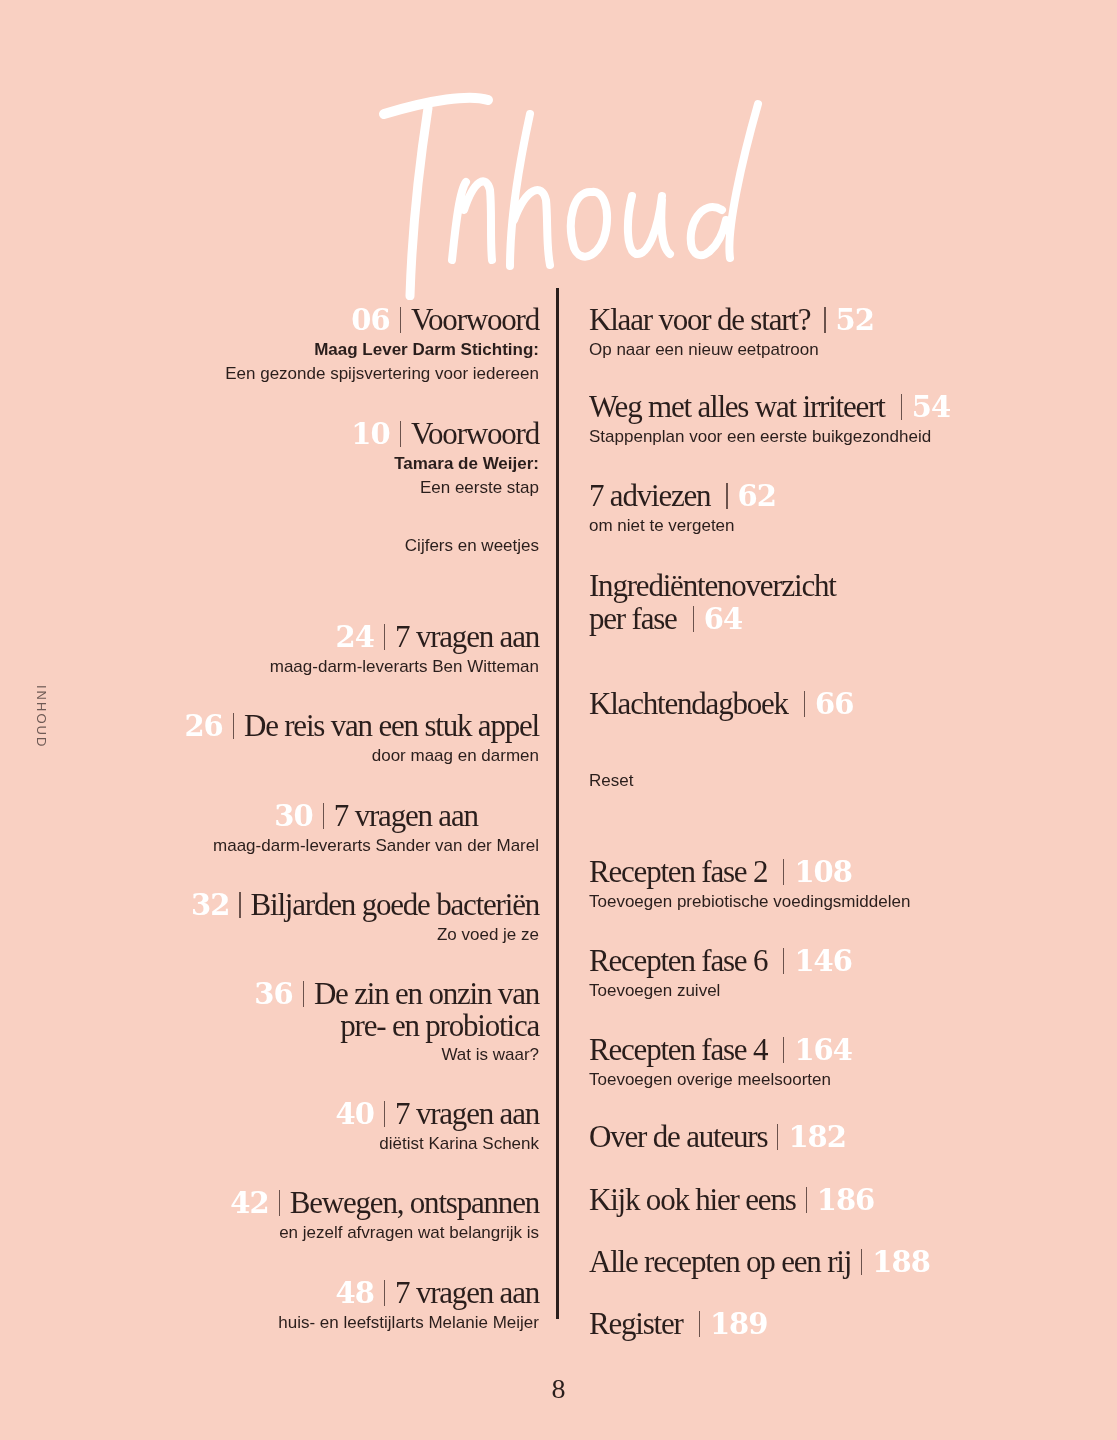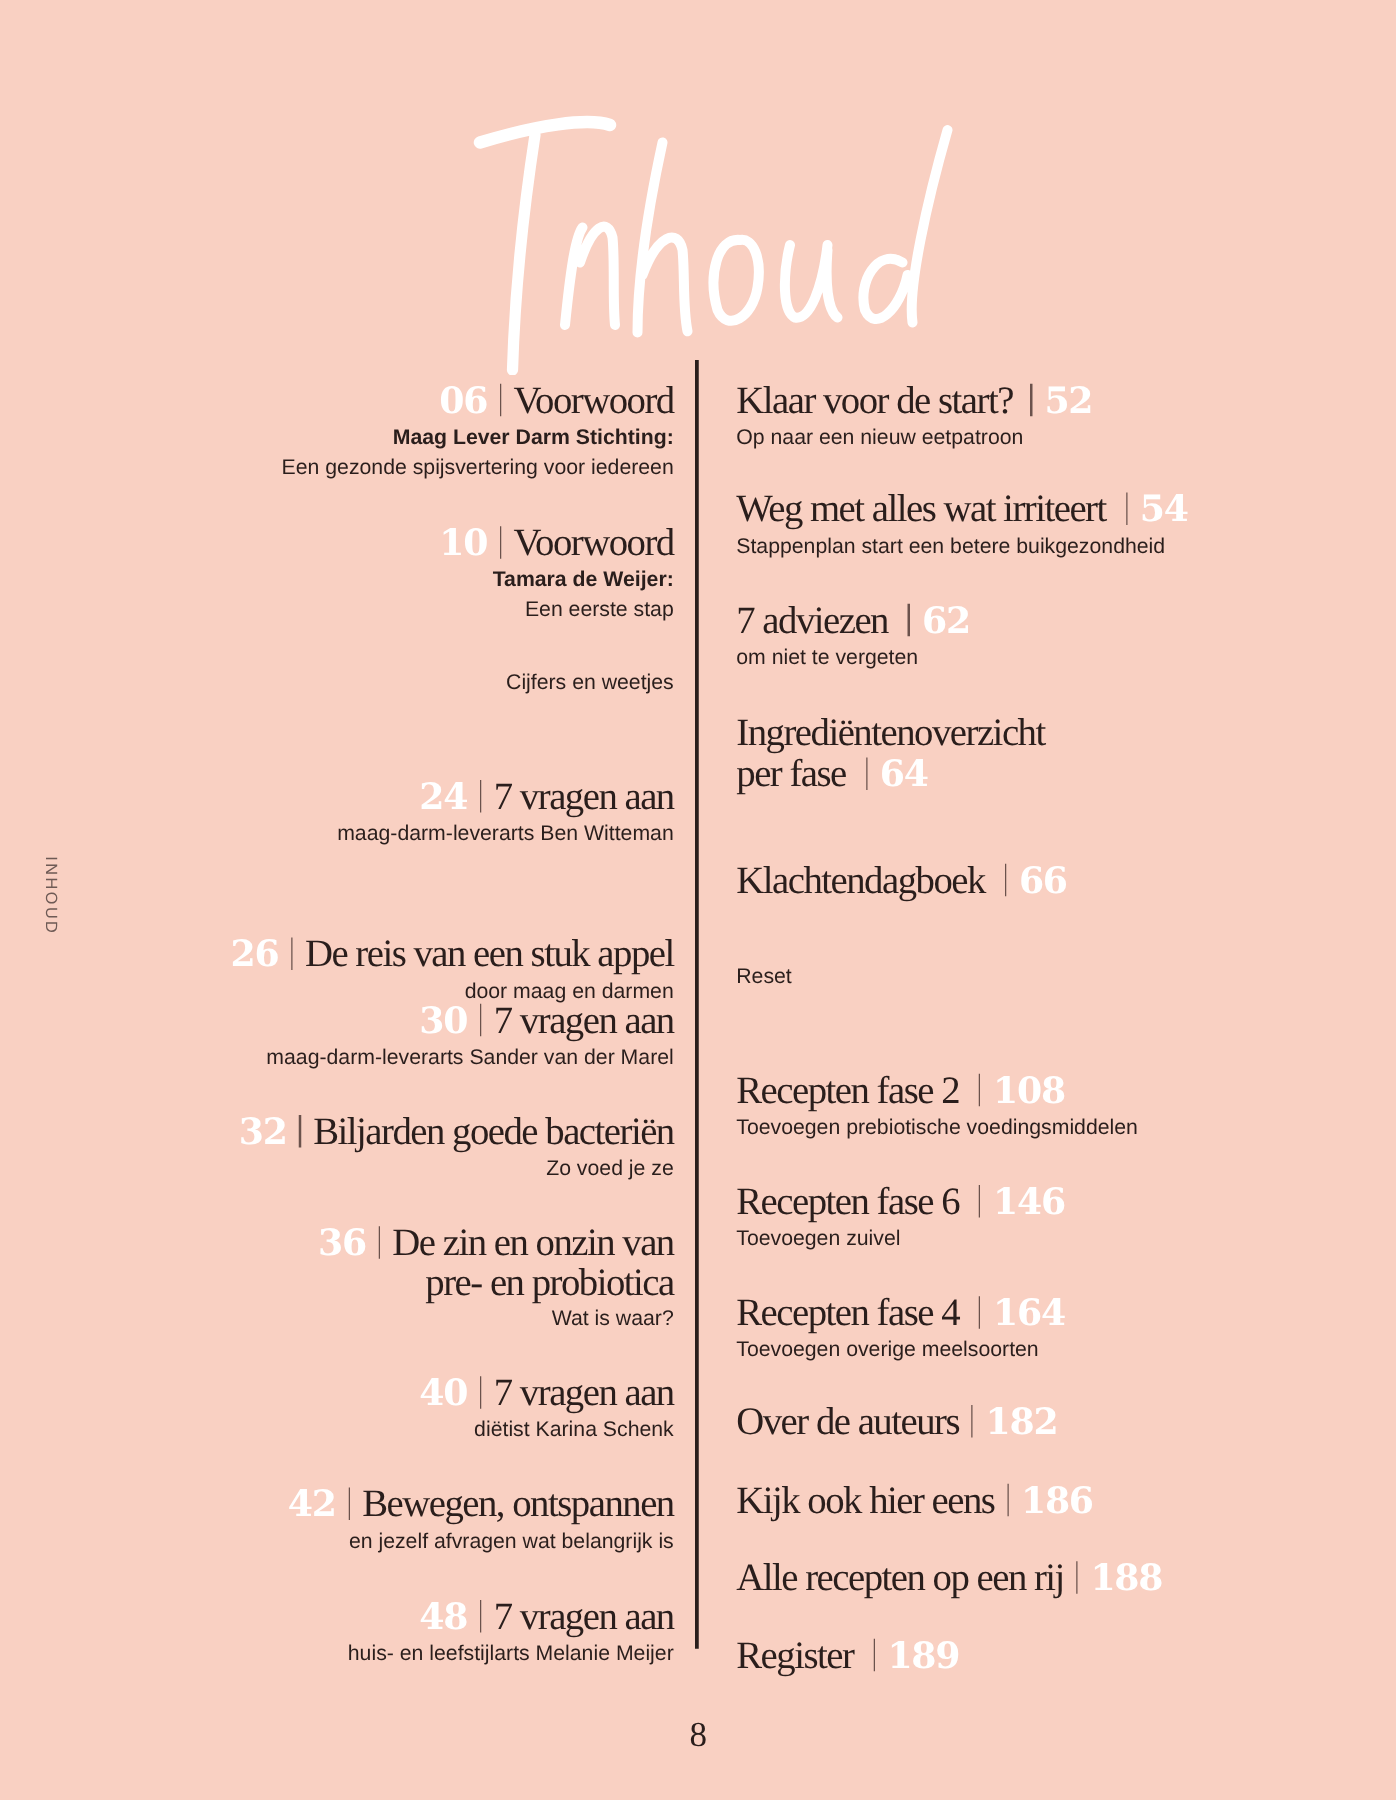--- a/index.html
+++ b/index.html
@@ -149,26 +149,26 @@
 
   <div class="entry" style="top:515px;">
     <div class="entry-sub">Cijfers en weetjes</div>
   </div>
 
   <div class="entry" style="top:604px;">
     <div class="entry-title"><span class="pg">24</span><span class="sep"></span><span>7 vragen aan</span></div>
     <div class="entry-sub">maag-darm-leverarts Ben Witteman</div>
   </div>
 
-  <div class="entry" style="top:730px;">
+  <div class="entry" style="top:693px;">
     <div class="entry-title"><span class="pg">26</span><span class="sep"></span><span>De reis van een stuk appel</span></div>
     <div class="entry-sub">door maag en darmen</div>
   </div>
 
-  <div class="entry" style="top:783px;">
+  <div class="entry" style="top:783px;text-align:center;">
     <div class="entry-title"><span class="pg">30</span><span class="sep"></span><span>7 vragen aan</span></div>
     <div class="entry-sub">maag-darm-leverarts Sander van der Marel</div>
   </div>
 
   <div class="entry" style="top:872px;">
     <div class="entry-title"><span class="pg">32</span><span class="sep"></span><span>Biljarden goede bacteriën</span></div>
     <div class="entry-sub">Zo voed je ze</div>
   </div>
 
   <div class="entry" style="top:961px;">
@@ -195,21 +195,21 @@
 
 <div class="col col-right">
 
   <div class="entry" style="top:287px;">
     <div class="entry-title"><span>Klaar voor de start?</span><span class="sep" style="margin-left:14px;"></span><span class="pg">52</span></div>
     <div class="entry-sub">Op naar een nieuw eetpatroon</div>
   </div>
 
   <div class="entry" style="top:374px;">
     <div class="entry-title"><span>Weg met alles wat irriteert</span><span class="sep" style="margin-left:16px;"></span><span class="pg">54</span></div>
-    <div class="entry-sub">Stappenplan start een betere buikgezondheid</div>
+    <div class="entry-sub">Stappenplan voor een eerste buikgezondheid</div>
   </div>
 
   <div class="entry" style="top:463px;">
     <div class="entry-title"><span>7 adviezen</span><span class="sep" style="margin-left:16px;"></span><span class="pg">62</span></div>
     <div class="entry-sub">om niet te vergeten</div>
   </div>
 
   <div class="entry" style="top:553px;">
     <div class="entry-title">Ingrediëntenoverzicht</div>
     <div class="entry-title" style="margin-top:2px;"><span>per fase</span><span class="sep" style="margin-left:16px;"></span><span class="pg">64</span></div>

